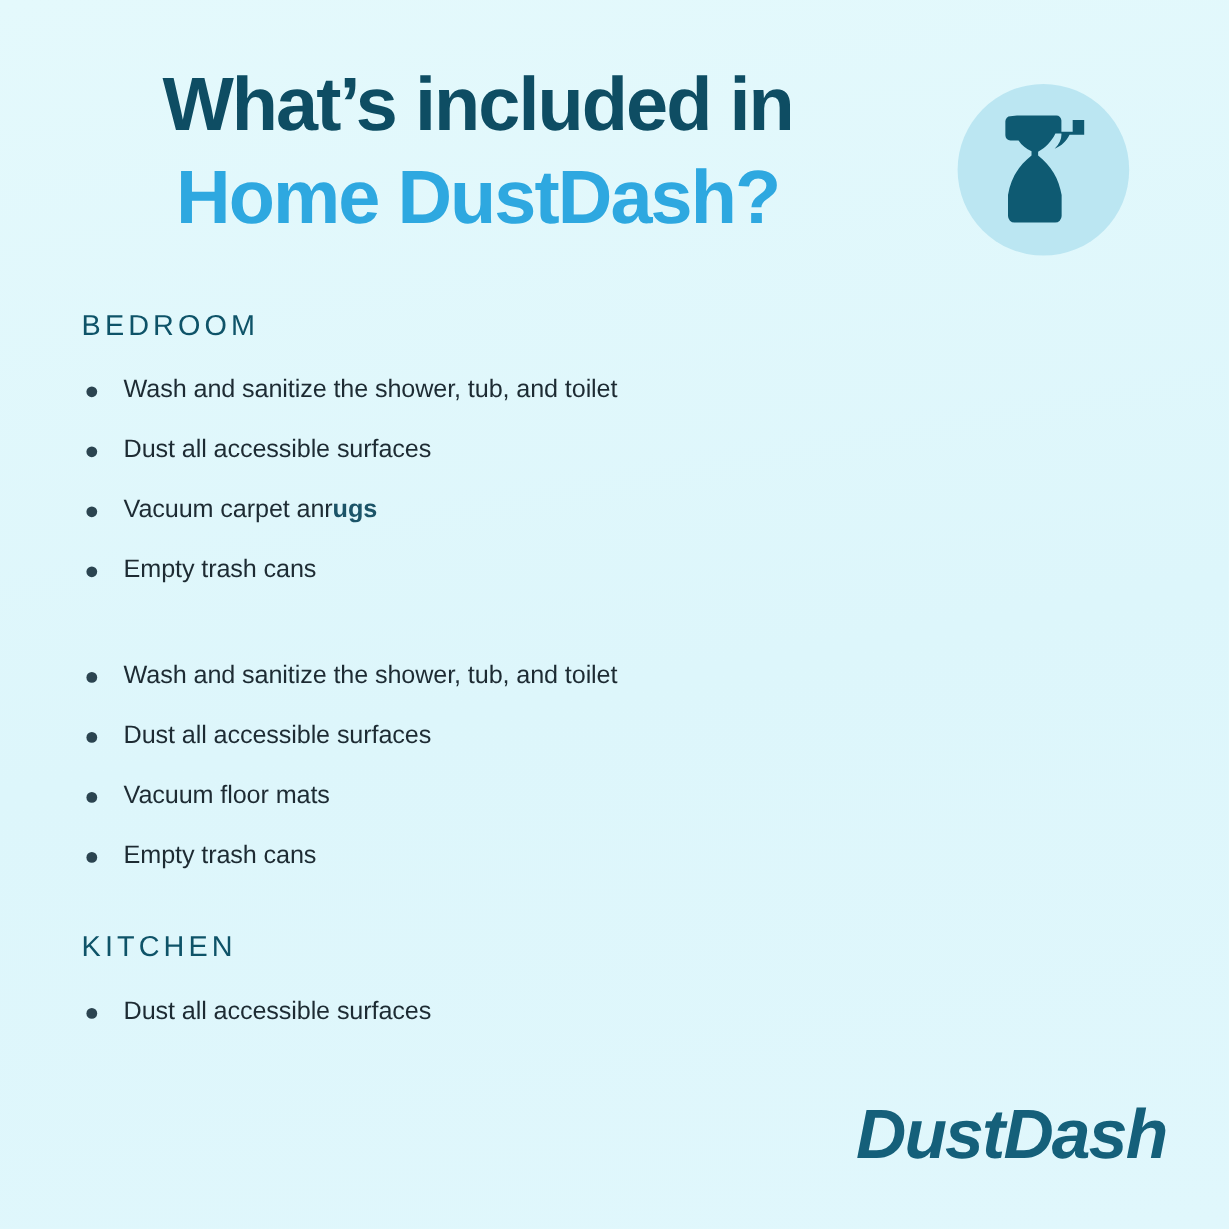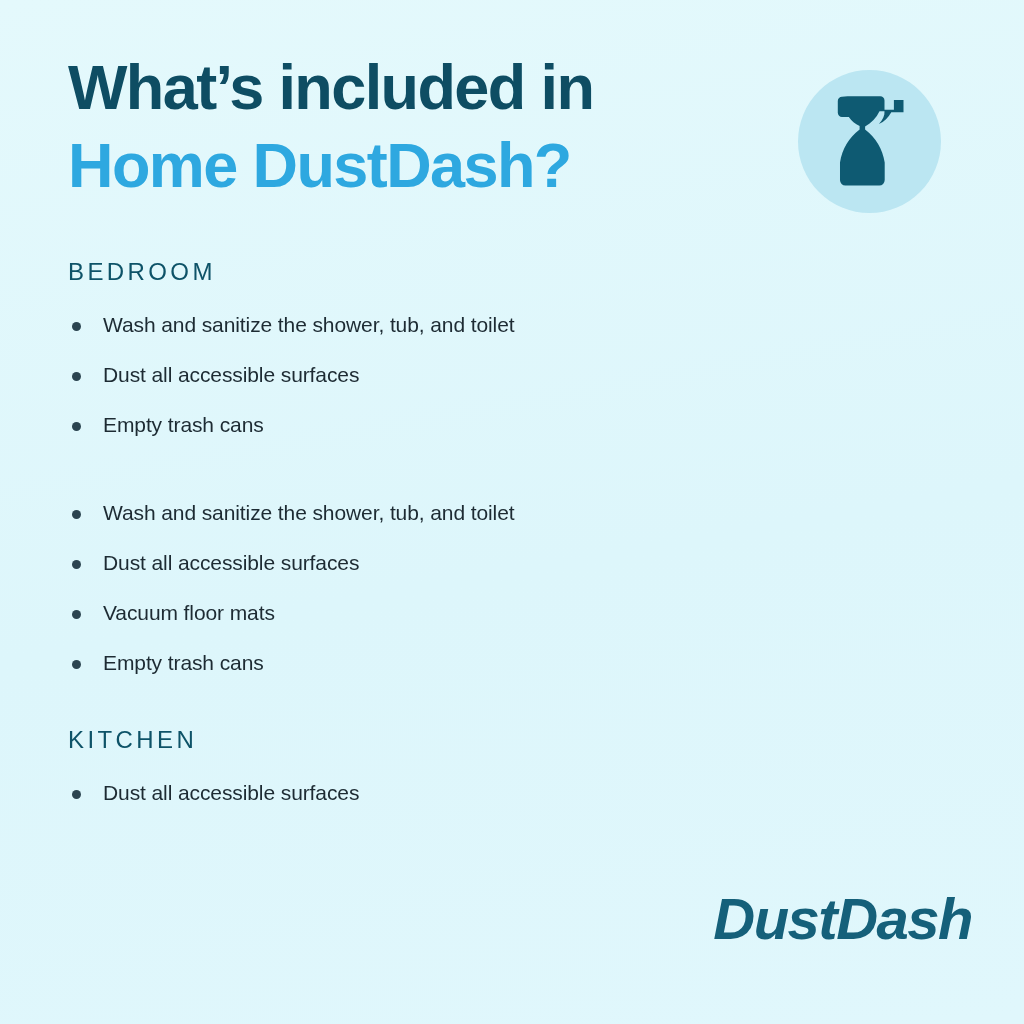--- a/index.html
+++ b/index.html
@@ -21,20 +21,21 @@
     inset:0;
     background:linear-gradient(170deg,#e4f9fc 0%,#ddf6fb 55%,#e0f7fc 100%);
   }
 
   
   .heading-block {
     position:absolute;
     left:68px;
     top:48px;
     width:660px;
+    text-align:center;
   }
   .title-line {
     font-size:63px;
     font-weight:700;
     letter-spacing:-1.6px;
     line-height:78px;
     white-space:nowrap;
   }
   .title-line-1 { color:#0e4d63; }
   .title-line-2 { color:#2ea8e0; }
@@ -95,21 +96,21 @@
   }
   li.item .glitch {
     color:#1b5468;
     font-weight:600;
   }
 
   
   .logo {
     position:absolute;
     right:52px;
-    bottom:76px;
+    bottom:49px;
     font-size:58px;
     font-weight:700;
     font-style:italic;
     color:#15607a;
     letter-spacing:-1.5px;
     line-height:58px;
     white-space:nowrap;
     margin-left:36px;
   }
 </style>
@@ -164,20 +165,23 @@
     <div class="section">
       <div class="section-title">BEDROOM</div>
       <ul class="items">
         <li class="item">
           <span>Wash and sanitize the shower, tub, and toilet</span>
         </li>
         <li class="item">
           <span>Dust all accessible surfaces</span>
         </li>
         <li class="item">
+          <span>Vacuum carpet anr</span><span class="glitch">ugs</span>
+        </li>
+        <li class="item">
           <span>Empty trash cans</span>
         </li>
       </ul>
     </div>
 
     <div class="section">
       <ul class="items">
         <li class="item">
           <span>Wash and sanitize the shower, tub, and toilet</span>
         </li>

